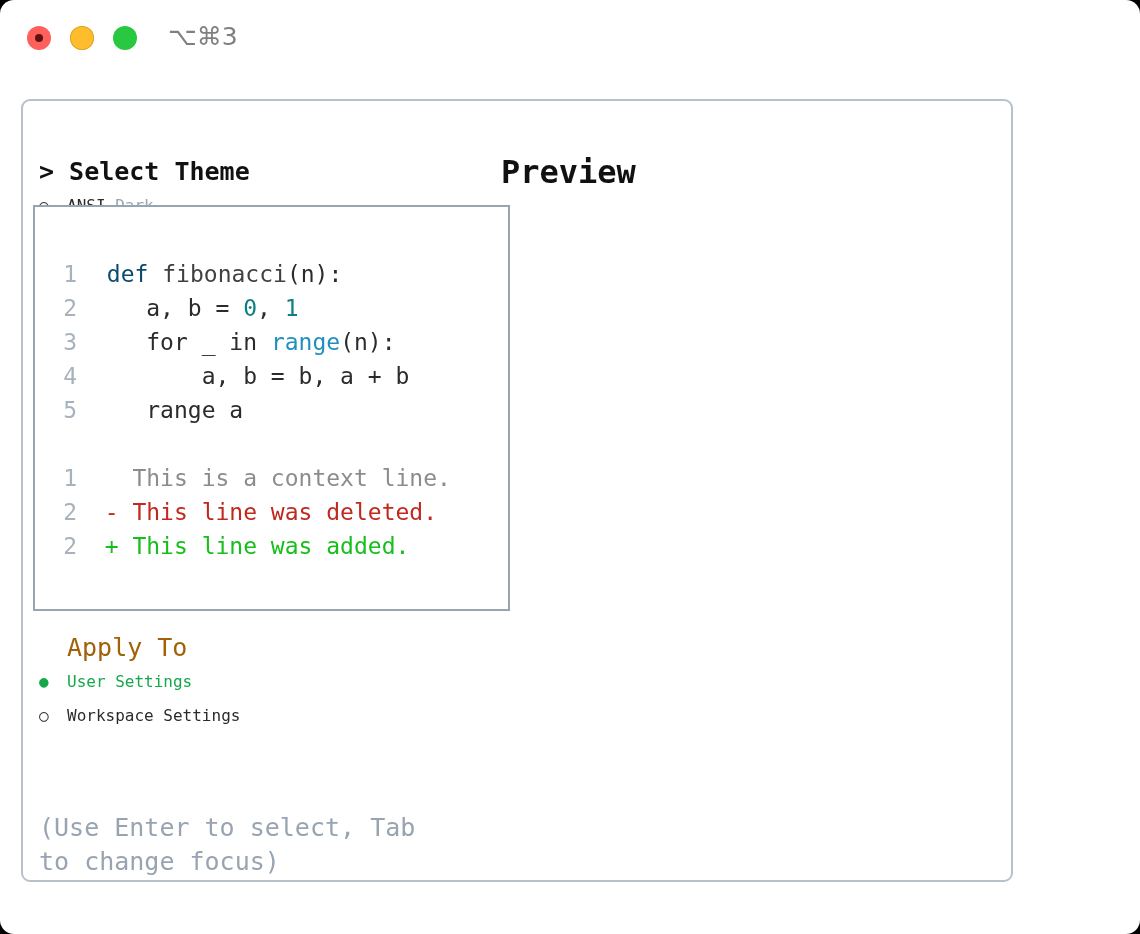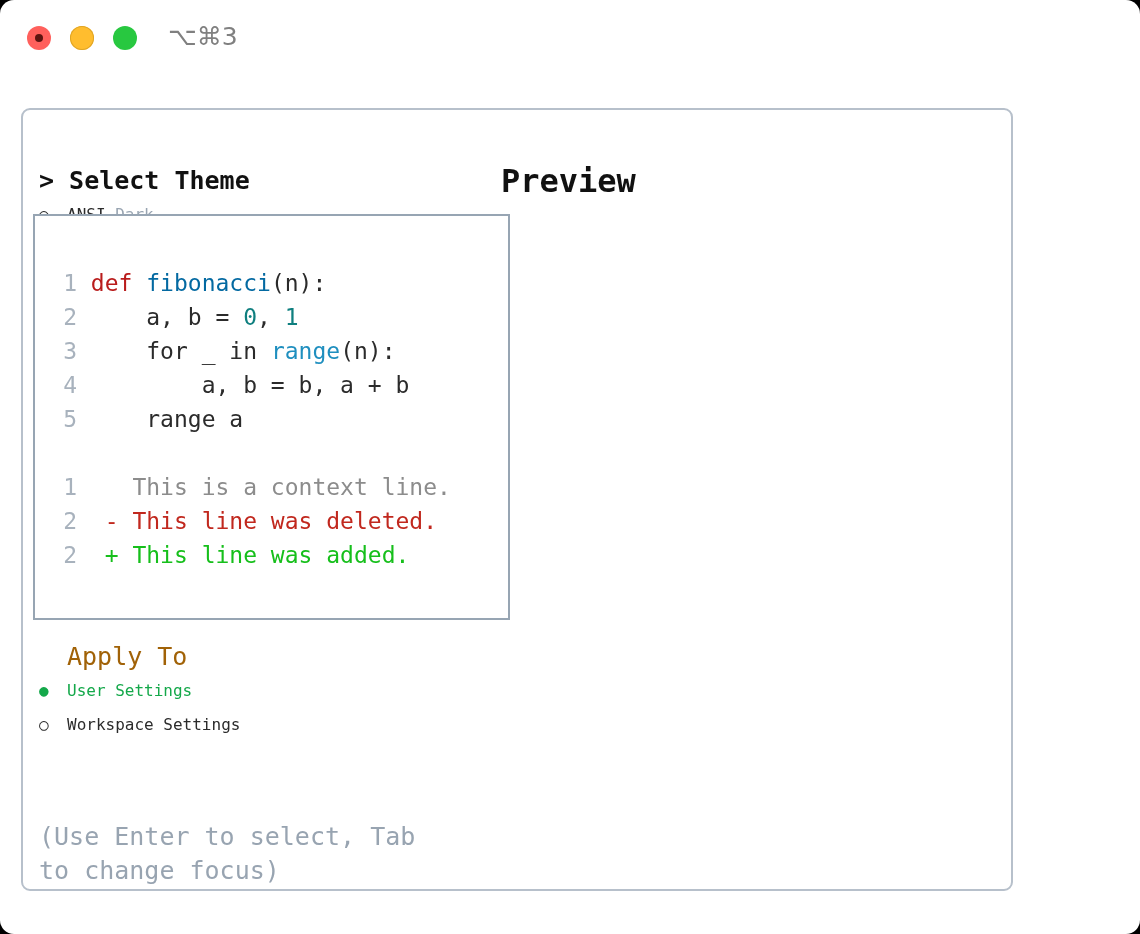--- a/index.html
+++ b/index.html
@@ -64,21 +64,21 @@
     font-size: 25px;
     color: #808080;
     letter-spacing: 0px;
     font-family: "DejaVu Sans", "Liberation Sans", sans-serif;
     white-space: nowrap;
   }
 
   
   .panel {
     position: absolute;
-    left: 21px; top: 108px;
+    left: 21px; top: 99px;
     width: 992px;
     height: 783px;
     border: 2px solid #b7c0cb;
     border-radius: 9px;
     box-sizing: border-box;
     background: #ffffff;
   }
 
   
   .left-col {
@@ -162,22 +162,22 @@
     line-height: 34px;
     white-space: pre;
     color: #2b2b2b;
   }
   .ln {
     color: #a8b2bd;
     display: inline-block;
     width: 26px;
     text-align: right;
   }
-  .tok-def  { color: #b91c1c; }
-  .tok-fn   { color: #0369a1; }
+  .tok-def  { color: #0c4a6e; margin-left: 16px; }
+  .tok-fn   { color: #404040; }
   .tok-num  { color: #0f7f7f; }
   .tok-call { color: #1f8fbf; }
   .tok-plain{ color: #2b2b2b; }
 
   .diff-ctx { color: #8c8c8c; }
   .diff-del { color: #c1281e; }
   .diff-add { color: #16bf1b; }
   .blank-line { height: 34px; }
 </style>
 </head>

